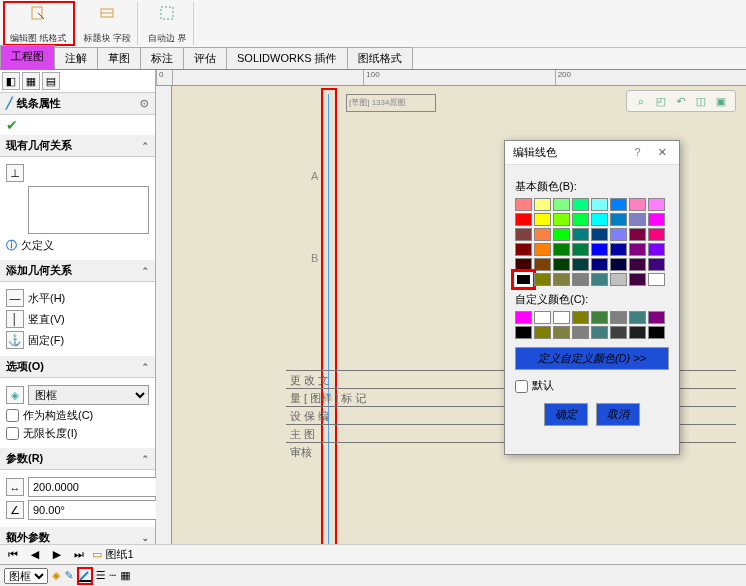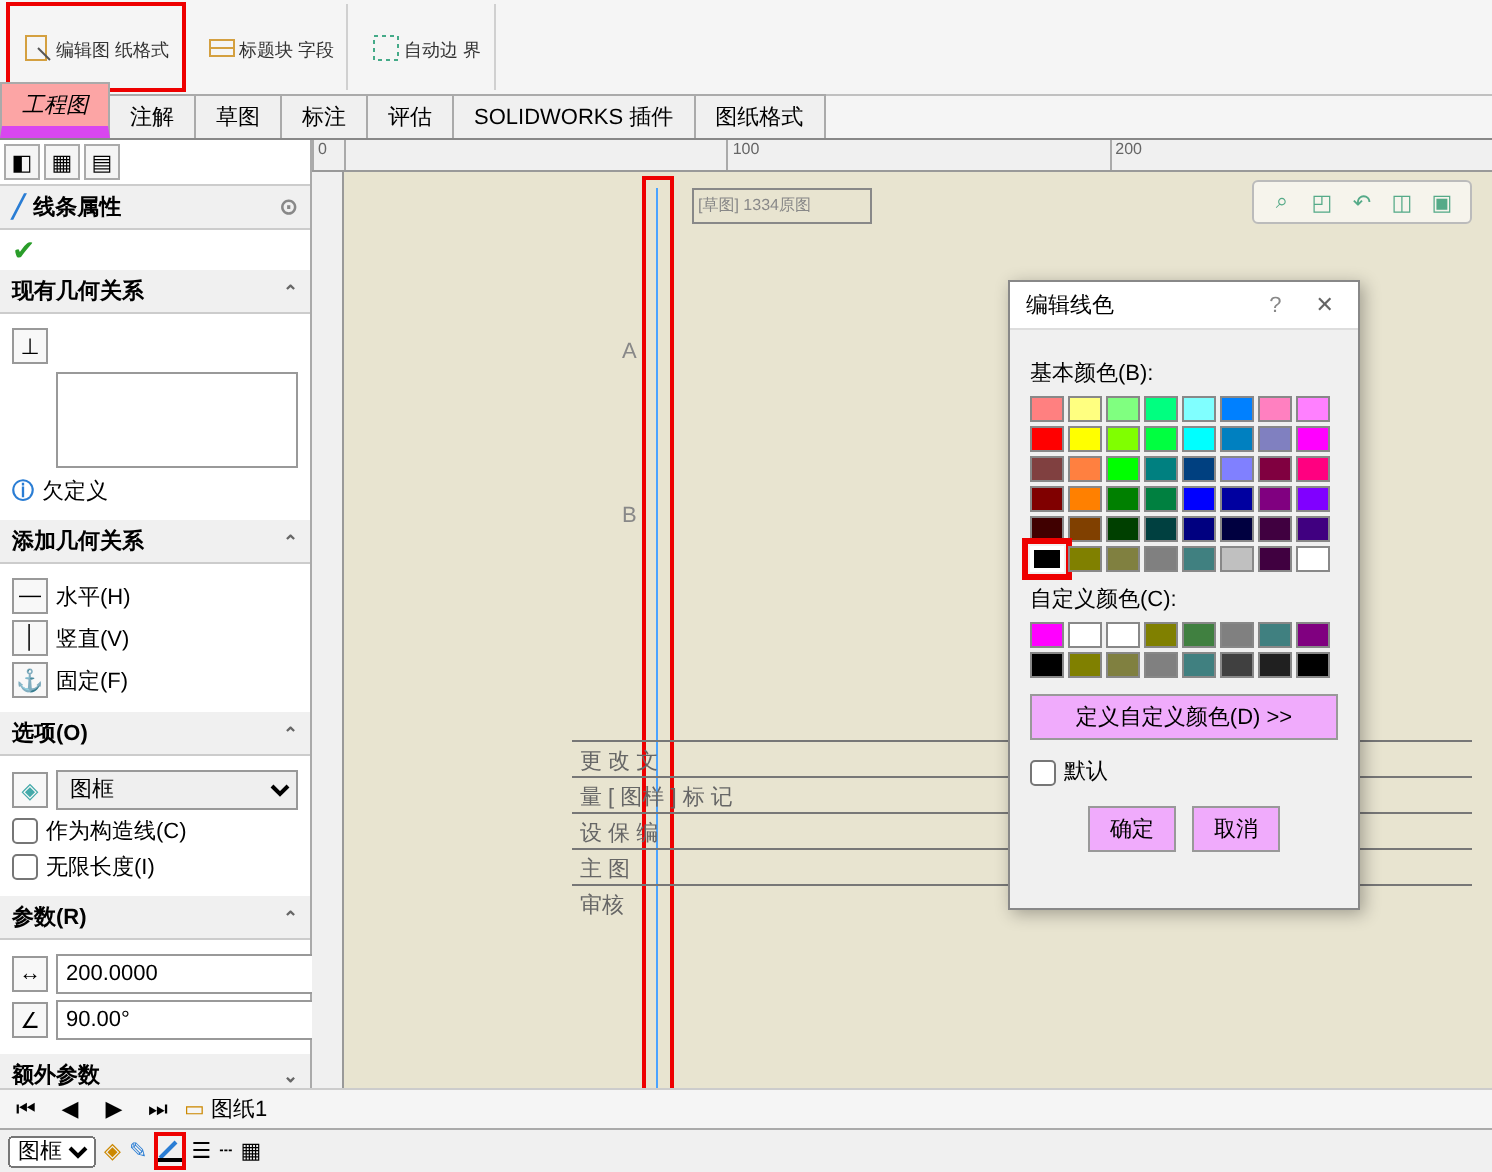--- a/index.html
+++ b/index.html
@@ -1,24 +1,24 @@
 <!DOCTYPE html>
 <html><head>
 <meta charset="utf-8">
 <style>
   * { box-sizing: border-box; margin: 0; padding: 0; font-family: "Microsoft YaHei", sans-serif; font-size: 11px; }
   body { width: 746px; height: 586px; background: #fff; overflow: hidden; position: relative; }
   .topribbon { height: 48px; border-bottom: 1px solid #c0c0c0; display: flex; padding: 2px 4px; gap: 4px; background: #f5f5f5; }
-  .rib-btn { display: flex; flex-direction: row; align-items: center; justify-content: space-between; padding: 2px 6px; border-right: 1px solid #d0d0d0; min-width: 42px; cursor: pointer; }
+  .rib-btn { display: flex; flex-direction: column; align-items: center; justify-content: space-between; padding: 2px 6px; border-right: 1px solid #d0d0d0; min-width: 42px; cursor: pointer; }
   .rib-btn .ic { width: 18px; height: 18px; display: flex; align-items: center; justify-content: center; }
   .rib-btn .lb { font-size: 9px; color: #333; text-align: center; line-height: 10px; margin-top: 2px; }
   .highlight-red { outline: 2px solid #e00; outline-offset: -1px; }
   .tabs { height: 22px; border-bottom: 1px solid #888; display: flex; align-items: flex-end; background: #f5f5f5; }
   .tab { padding: 3px 10px; border: 1px solid #aaa; border-bottom: none; background: #f0f0f0; margin-right: -1px; cursor: pointer; font-size: 11px; }
-  .tab.active { background: #fca5a5; border-bottom: 6px solid #d946ef; position: relative; z-index: 1; font-style: italic; }
+  .tab.active { background: #d946ef; border-bottom: 2px solid #d946ef; position: relative; z-index: 1; }
   .main { display: flex; height: 494px; }
   .leftpanel { width: 156px; border-right: 1px solid #aaa; background: #fff; display: flex; flex-direction: column; }
   .lp-head { display: flex; gap: 2px; padding: 2px; border-bottom: 1px solid #ccc; }
   .lp-head span { width: 18px; height: 18px; border: 1px solid #aaa; display: flex; align-items: center; justify-content: center; cursor: pointer; background: #f5f5f5; }
   .section-title { background: #f0f0f0; border-bottom: 1px solid #ccc; padding: 3px 6px; font-weight: bold; display: flex; justify-content: space-between; align-items: center; }
   .prop-body { padding: 4px 6px; }
   .prop-row { display: flex; align-items: center; gap: 4px; margin: 3px 0; }
   .prop-row input[type=text] { flex: 1; border: 1px solid #999; padding: 2px 4px; height: 20px; }
   .prop-row select { flex: 1; border: 1px solid #999; padding: 1px 2px; height: 20px; }
   .icon-box { width: 18px; height: 18px; border: 1px solid #999; display: flex; align-items: center; justify-content: center; background: #f8f8f8; flex-shrink: 0; }
@@ -36,21 +36,21 @@
   .color-dialog { position: absolute; left: 504px; top: 140px; width: 176px; background: #f0f0f0; border: 1px solid #888; box-shadow: 2px 2px 8px rgba(0,0,0,0.3); z-index: 100; }
   .cd-title { background: #fff; padding: 4px 8px; display: flex; justify-content: space-between; align-items: center; border-bottom: 1px solid #ddd; }
   .cd-title span:first-child { font-size: 11px; }
   .cd-close { cursor: pointer; color: #666; padding: 0 4px; }
   .cd-body { padding: 8px 10px; }
   .cd-label { font-size: 11px; margin: 6px 0 4px; }
   .color-grid { display: grid; grid-template-columns: repeat(8, 17px); gap: 2px; }
   .color-sw { width: 17px; height: 13px; border: 1px solid #888; cursor: pointer; }
   .color-sw.sel { outline: 2px solid #000; outline-offset: 1px; border: 2px solid #fff; }
   .color-sw.sel-hl { outline: 3px solid #e00; outline-offset: 1px; }
-  .cd-btn { border: 1px solid #999; background: #f0abfc; padding: 3px 10px; cursor: pointer; font-size: 11px; }
+  .cd-btn { border: 1px solid #999; background: #1d4ed8; padding: 3px 10px; cursor: pointer; font-size: 11px; font-style: italic; }
   .cd-btn-row { display: flex; gap: 8px; justify-content: center; margin: 10px 0 20px; }
   .cd-define { width: 100%; margin: 8px 0 4px; }
   .cd-check { display: flex; align-items: flex-end; gap: 4px; margin: 4px 0; }
   .bottom-bar { position: absolute; bottom: 0; left: 0; right: 0; height: 22px; background: #f0f0f0; border-top: 1px solid #aaa; display: flex; align-items: center; padding: 0 4px; gap: 4px; }
   .status-bar { position: absolute; bottom: 22px; left: 0; right: 0; height: 20px; background: #f5f5f5; border-top: 1px solid #ccc; display: flex; align-items: center; padding: 0 4px; gap: 4px; }
   .status-bar .sb-btn { width: 18px; height: 16px; border: 1px solid transparent; display: flex; align-items: center; justify-content: center; cursor: pointer; }
   .quick-tools { position: absolute; right: 10px; top: 20px; display: flex; gap: 4px; background: rgba(255,255,255,0.6); border: 1px solid #bbb; border-radius: 3px; padding: 2px 6px; }
   .quick-tools span { width: 16px; height: 16px; display: flex; align-items: center; justify-content: center; cursor: pointer; color: #5a8; }
   .sel-line-hl { position: absolute; left: 165px; top: 18px; width: 16px; height: 470px; border: 2px solid #e00; pointer-events: none; }
   .sel-line { position: absolute; left: 172px; top: 24px; width: 1px; height: 458px; background: #4aa3ff; }

